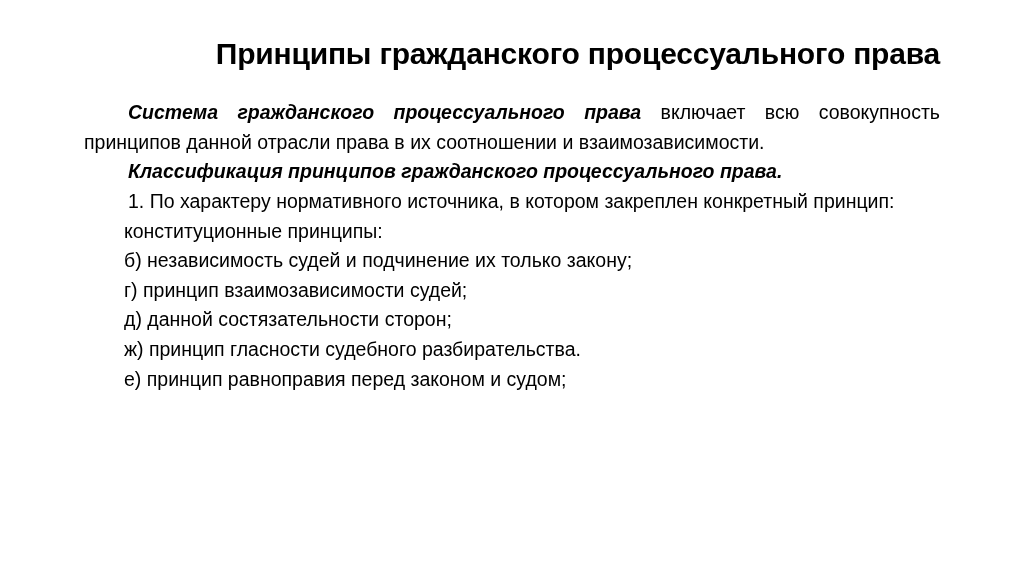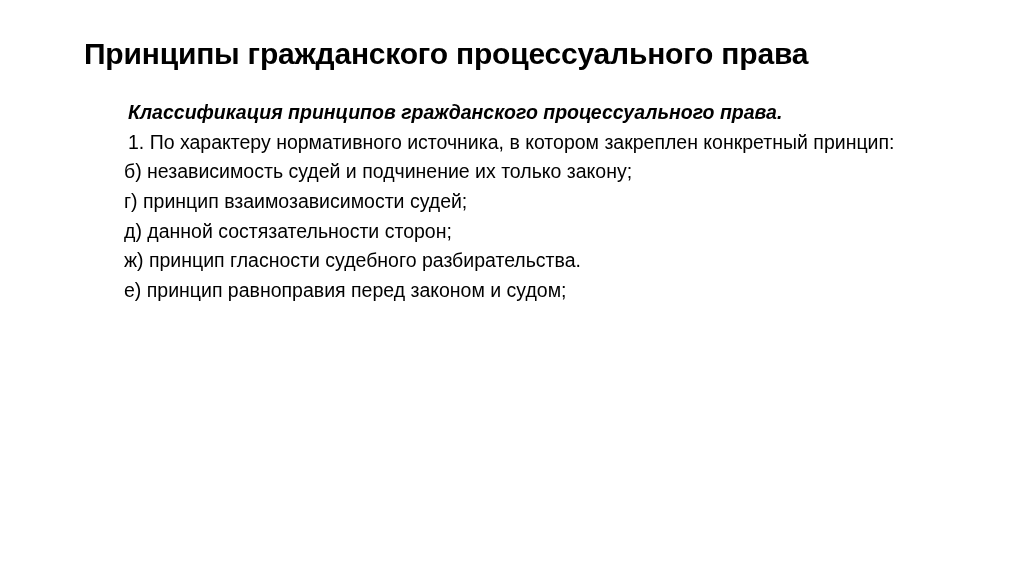--- a/index.html
+++ b/index.html
@@ -17,21 +17,21 @@
   .slide {
     position: relative;
     width: 1024px;
     height: 574px;
     box-sizing: border-box;
     padding: 36px 84px 10px 84px;
   }
   .slide-title {
     font-size: 30px;
     font-weight: bold;
-    text-align: left;
+    text-align: right;
     line-height: 1.2;
     margin: 0 0 26px 0;
     letter-spacing: -0.2px;
   }
   .body-block {
     font-size: 19.5px;
     line-height: 1.52;
     text-align: justify;
   }
   .para {
@@ -53,25 +53,27 @@
 </style>
 </head>
 <body>
 
 <div class="slide">
 
   <h1 class="slide-title">Принципы гражданского процессуального права</h1>
 
   <div class="body-block">
 
+    <p class="para"><em>Система гражданского процессуального права</em><span> включает всю совокупность принципов данной отрасли права в их соотношении и взаимозависимости.</span></p>
 
     <p class="para"><em>Классификация принципов гражданского процессуального права.</em></p>
 
     <p class="para"><span>1. По характеру нормативного источника, в котором закреплен конкретный принцип:</span></p>
 
+    <p class="list-line">конституционные принципы:</p>
 
     <p class="list-line">б) независимость судей и подчинение их только закону;</p>
     <p class="list-line">г) принцип взаимозависимости судей;</p>
     <p class="list-line">д) данной состязательности сторон;</p>
     <p class="list-line">ж) принцип гласности судебного разбирательства.</p>
     <p class="list-line">е) принцип равноправия перед законом и судом;</p>
 
   </div>
 </div>
 

